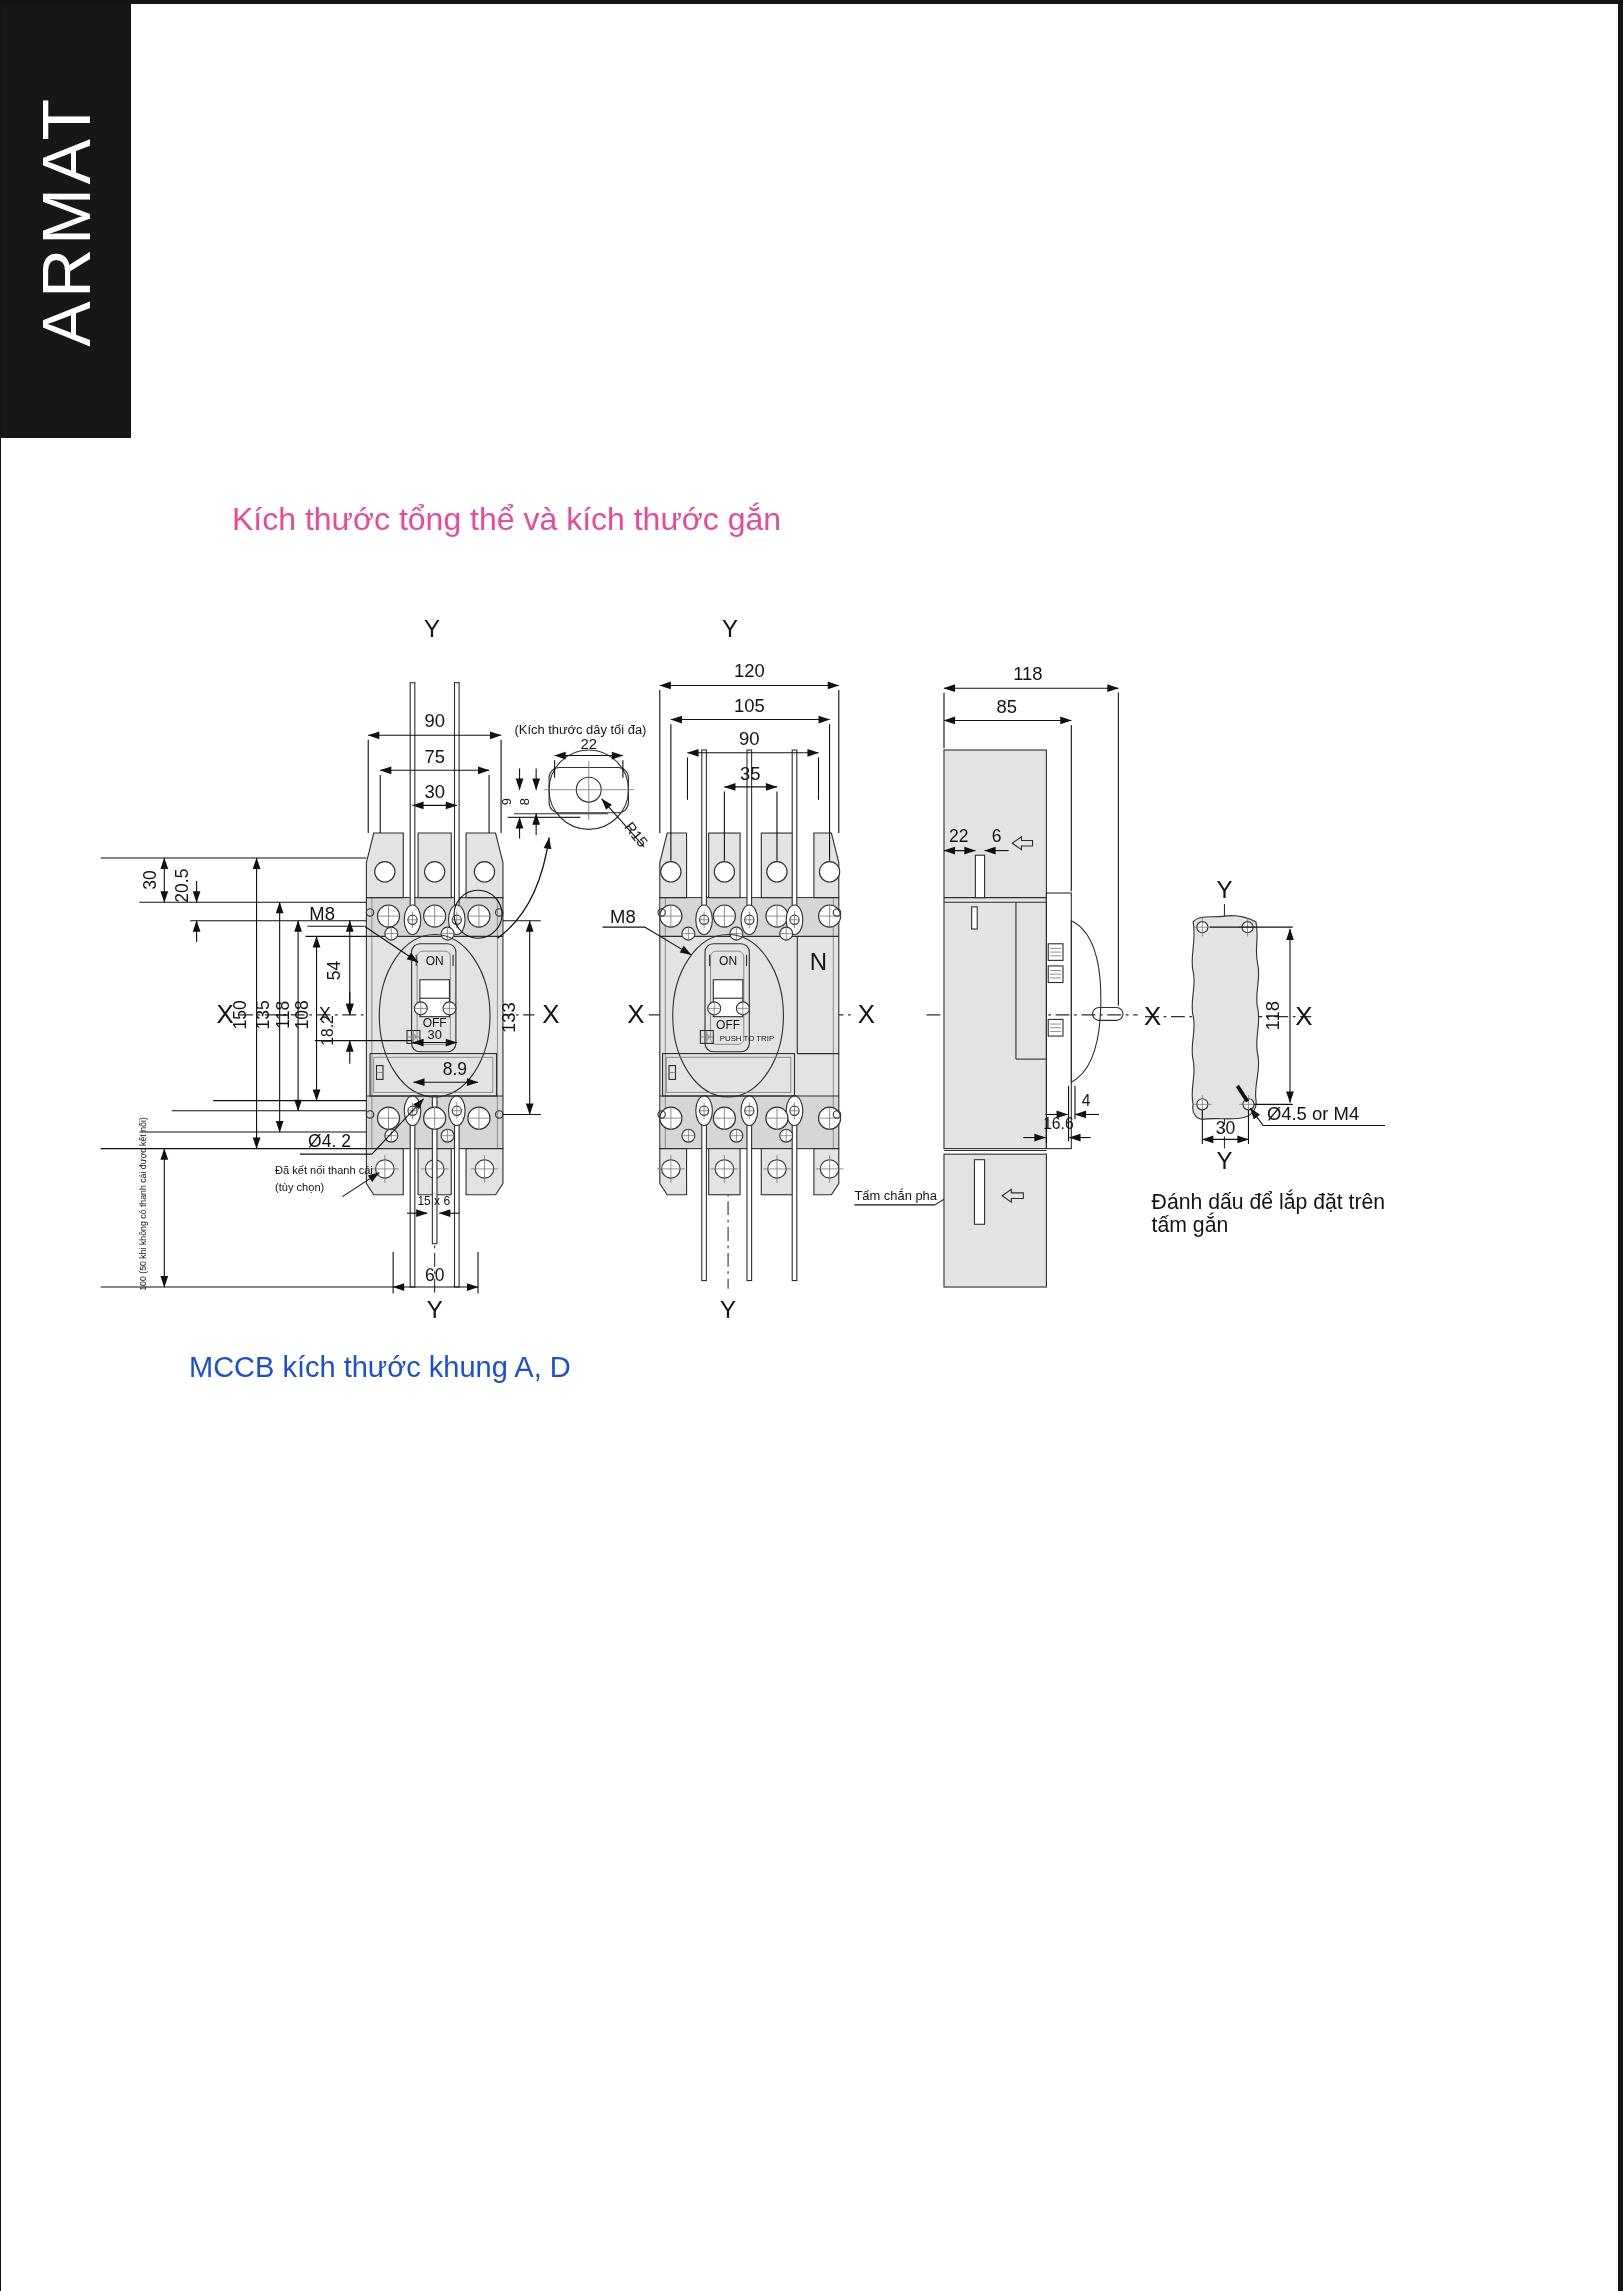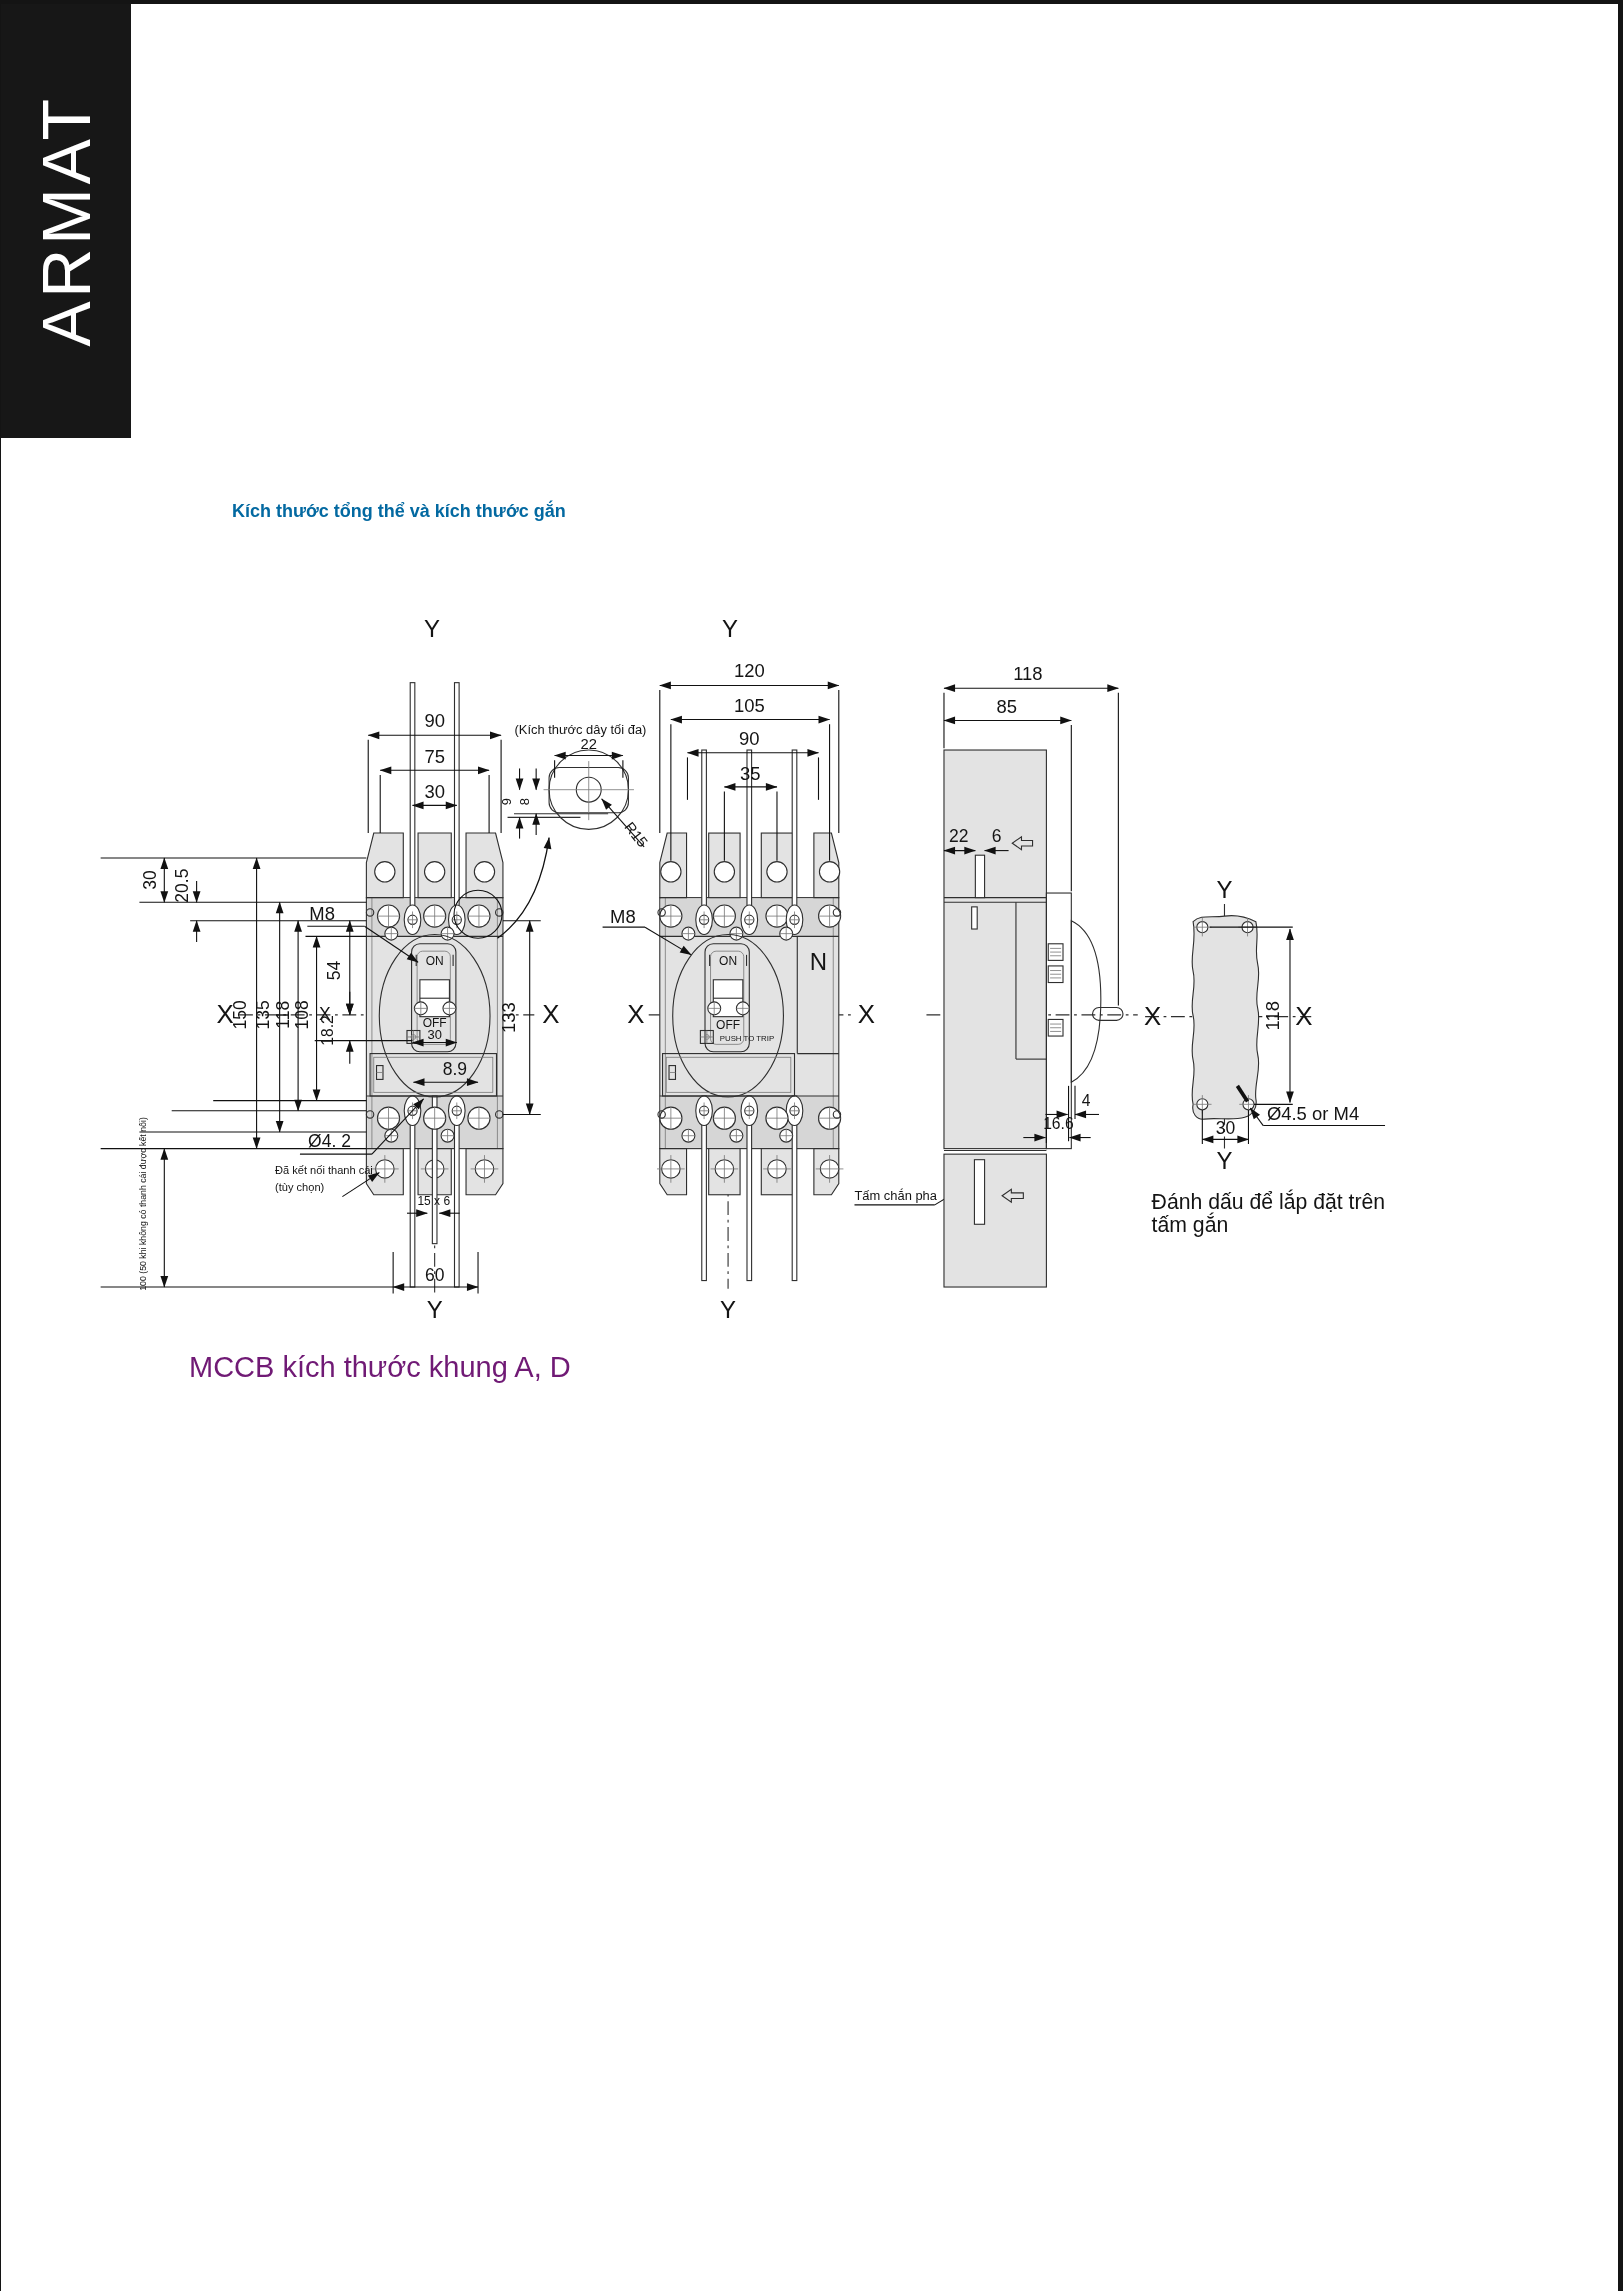--- a/index.html
+++ b/index.html
@@ -4,22 +4,22 @@
 <style>
   html,body{margin:0;padding:0;background:#888;}
   .page{position:relative;width:1623px;height:2292px;background:#fff;overflow:hidden;
         border-top:4.6px solid #141414;border-right:5.5px solid #141414;
         border-left:1.8px solid #141414;border-bottom:1.8px solid #141414;box-sizing:border-box;
         font-family:"Liberation Sans","DejaVu Sans",sans-serif;}
   .brand{position:absolute;top:0;left:0;width:130px;height:434px;background:#171717;
          display:flex;align-items:center;justify-content:center;}
   .brand span{transform:rotate(-90deg);white-space:nowrap;color:#fff;font-size:68px;
               letter-spacing:3.7px;font-weight:500;}
-  .title{position:absolute;left:231px;top:497px;font-size:18px;font-weight:bold;color:#0369a1;}
-  .caption{position:absolute;left:188px;top:1347px;font-size:29px;color:#701a75;}
+  .title{position:absolute;left:231px;top:497px;font-size:32px;font-weight:normal;color:#ec4899;}
+  .caption{position:absolute;left:188px;top:1347px;font-size:29px;color:#1d4ed8;}
   svg.diagram{position:absolute;left:0;top:0;}
   .s{stroke:#2f2f2f;stroke-width:1.2;fill:none}
   .sf{stroke:#2f2f2f;stroke-width:1.2;fill:#e3e3e3}
   .sw{stroke:#2f2f2f;stroke-width:1.2;fill:#fff}
   .thin{stroke:#7a7a7a;stroke-width:.9;fill:none}
   .d{stroke:#111;stroke-width:1.2;fill:none}
   .dl{stroke:#111;stroke-width:1.4;fill:none}
   .dash{stroke-dasharray:15 5 3 5}
   .shade{fill:#d6d6d6;stroke:none}
   text{font-family:"Liberation Sans","DejaVu Sans",sans-serif;fill:#141414}

